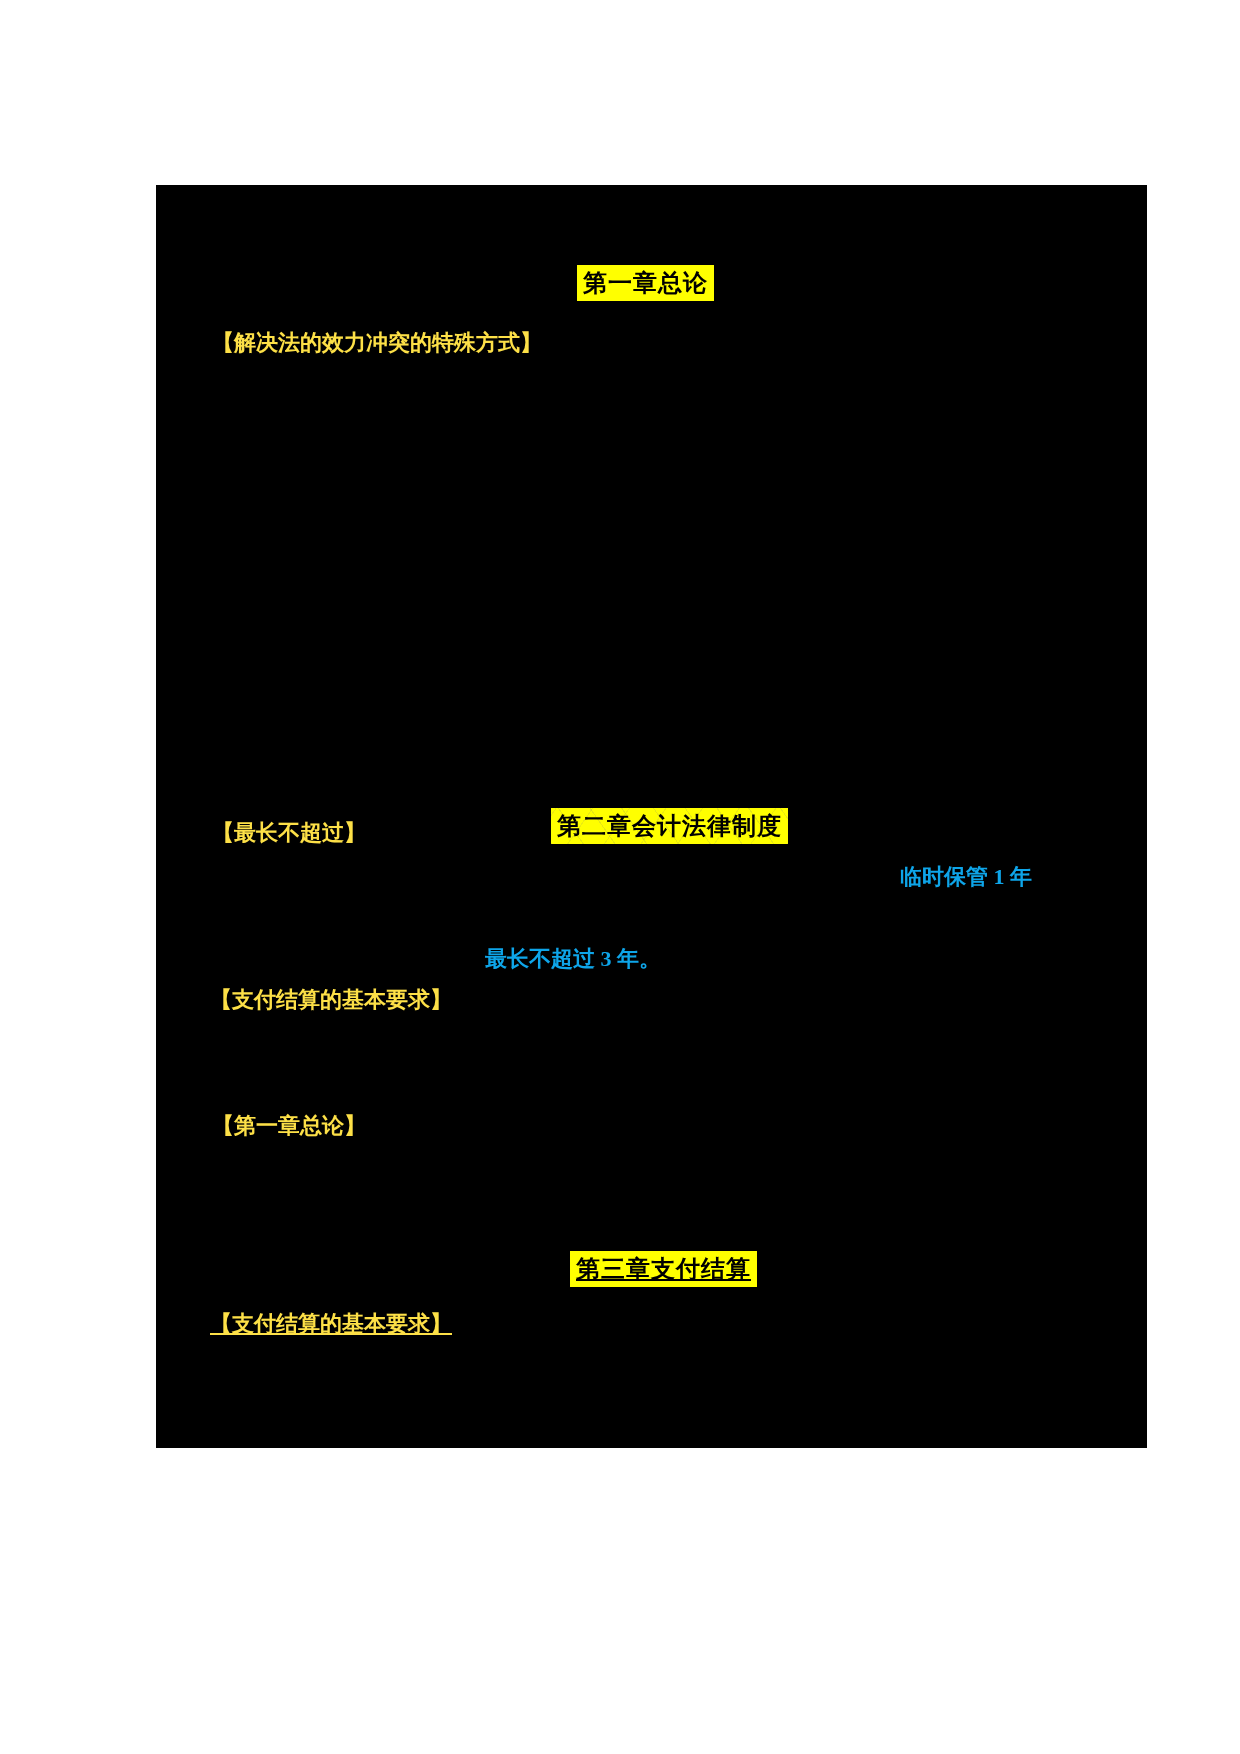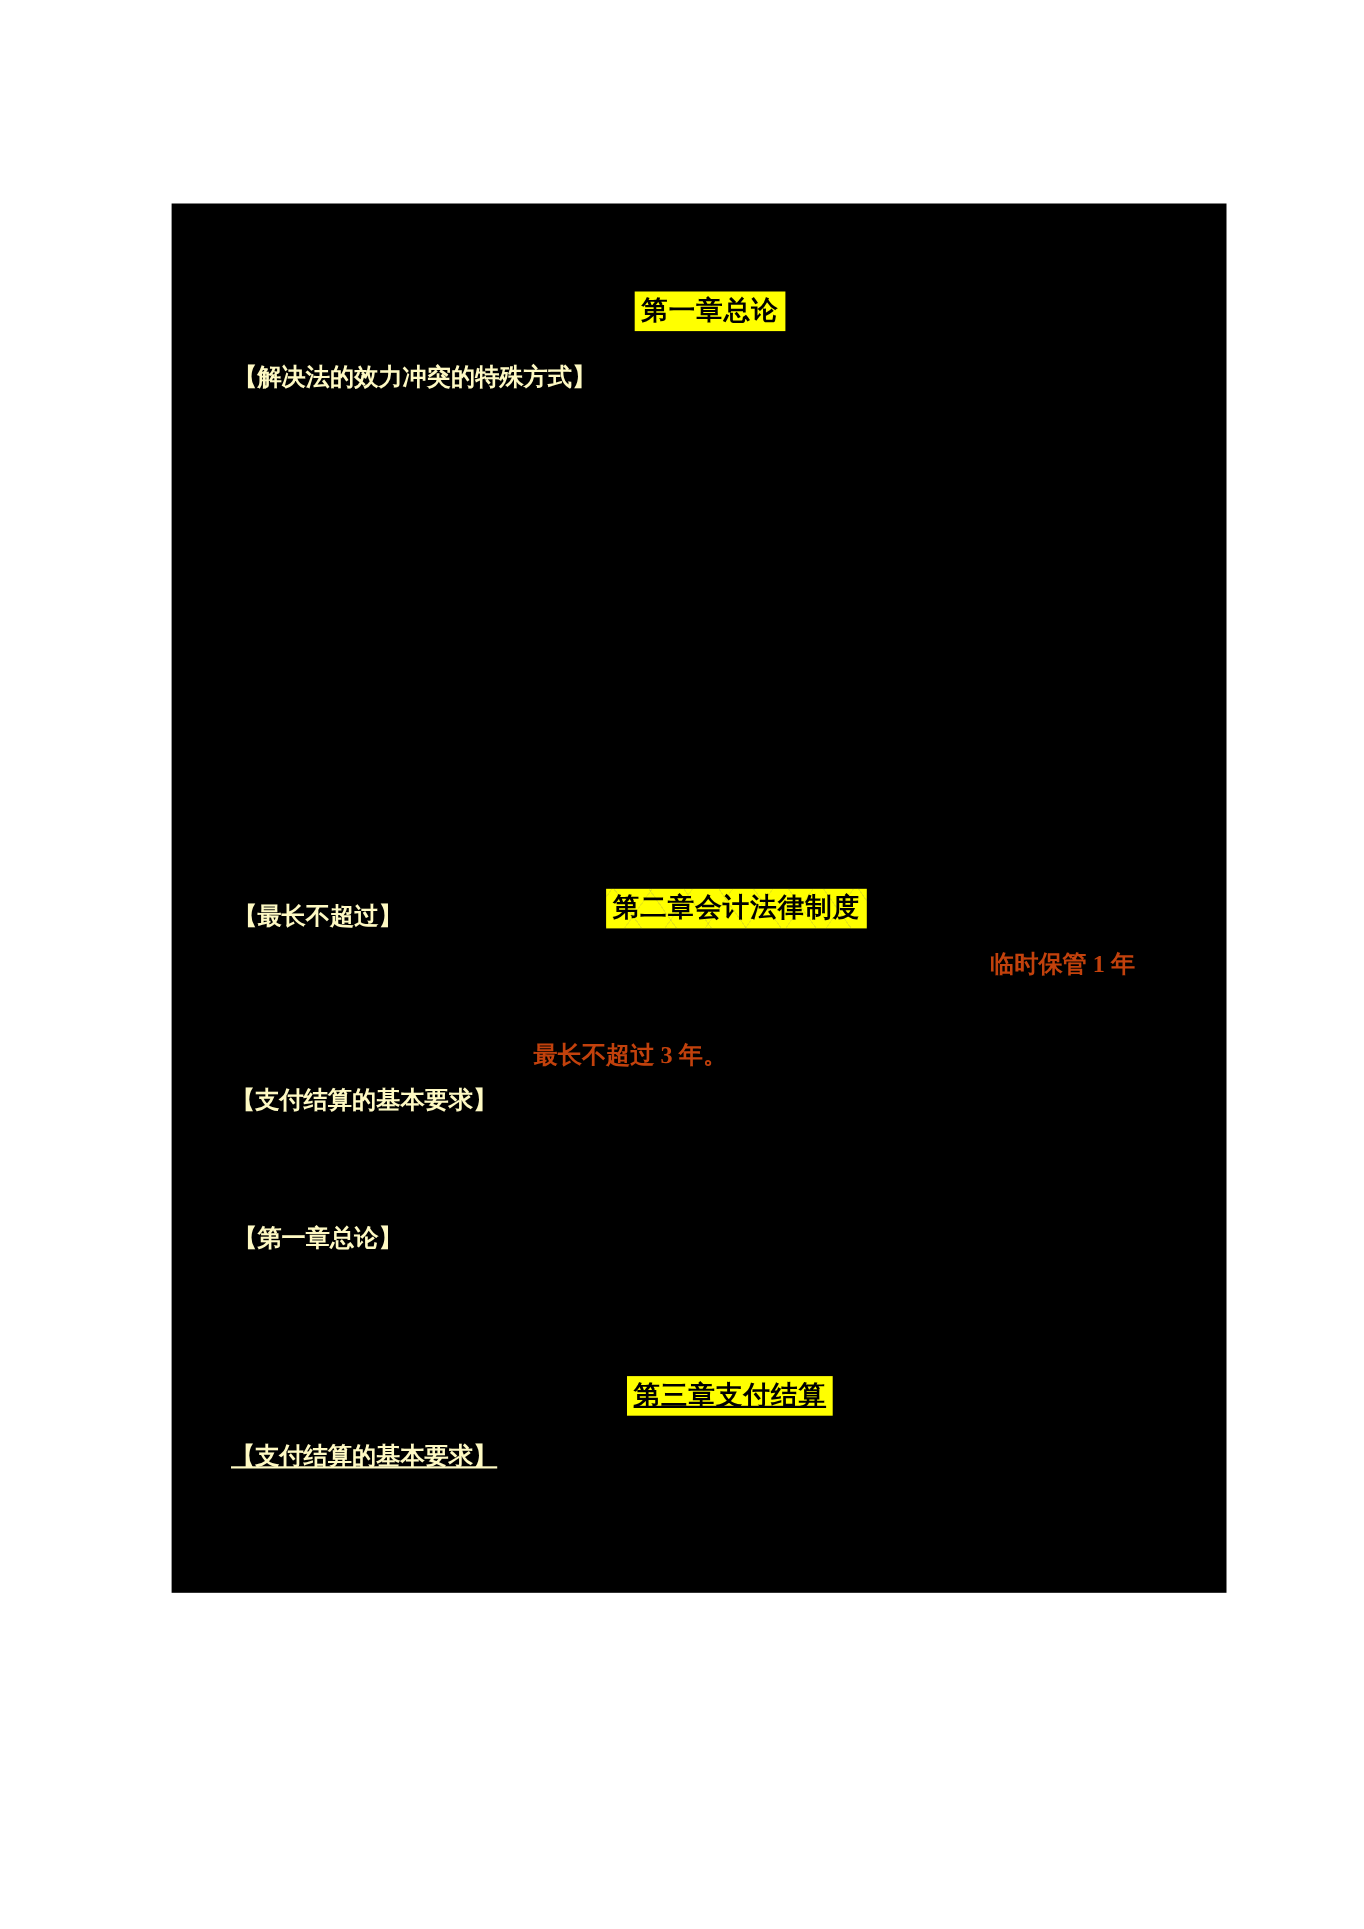--- a/index.html
+++ b/index.html
@@ -16,20 +16,21 @@
     overflow: hidden;
   }
   
   .canvas {
     position: absolute;
     left: 156px;
     top: 185px;
     width: 959px;
     height: 1263px;
     background: #000000;
+    padding-left: 32px;
   }
   
   .chapter {
     position: absolute;
     display: inline-block;
     background-color: #ffff00;
     color: #000000;
     font-family: "Liberation Sans", sans-serif;
     font-size: 24px;
     font-weight: 600;
@@ -47,36 +48,36 @@
       repeating-linear-gradient(-55deg,
         rgba(120,120,120,0.14) 0px, rgba(120,120,120,0.14) 1px,
         transparent 1px, transparent 30px);
   }
   .chapter-1 { left: 421px; top: 80px;  }
   .chapter-2 { left: 395px; top: 579px; margin-top: 44px; }
   .chapter-3 { left: 414px; top: 1066px; text-decoration: underline;}
   
   .section {
     position: absolute;
-    color: #fef9c3;
+    color: #fde047;
     font-family: "Liberation Serif", serif;
     font-size: 22px;
     font-weight: bold;
     line-height: 1.1;
     white-space: nowrap;
   }
   .section-1 { left: 56px; top: 146px; }
   .section-2 { left: 56px; top: 636px; }
   .section-3 { left: 54px; top: 803px; }
   .section-4 { left: 56px; top: 929px; }
   .section-5 { left: 54px; top: 1127px; text-decoration: underline; }
   
   .note {
     position: absolute;
-    color: #c2410c;
+    color: #0ea5e9;
     font-family: "Liberation Serif", serif;
     font-size: 22px;
     font-weight: bold;
     line-height: 1.1;
     white-space: nowrap;
   }
   .note-1 { left: 744px; top: 680px; }
   .note-2 { left: 329px; top: 762px; }
 </style>
 </head>

